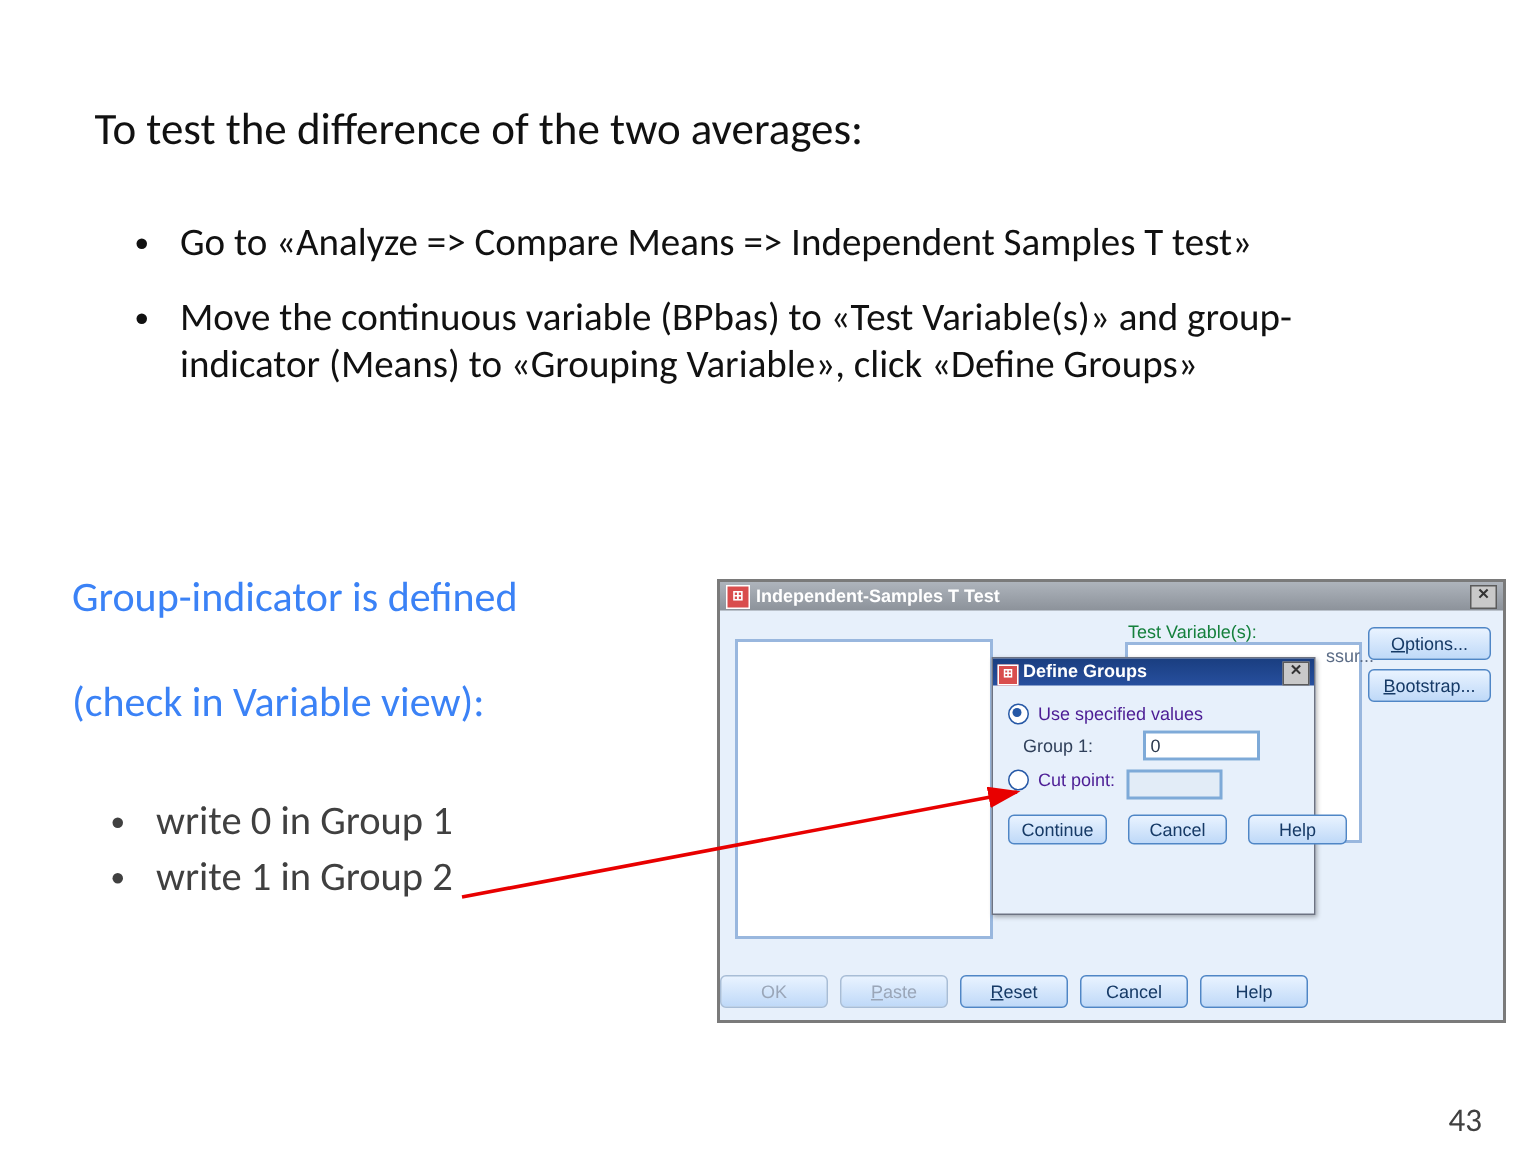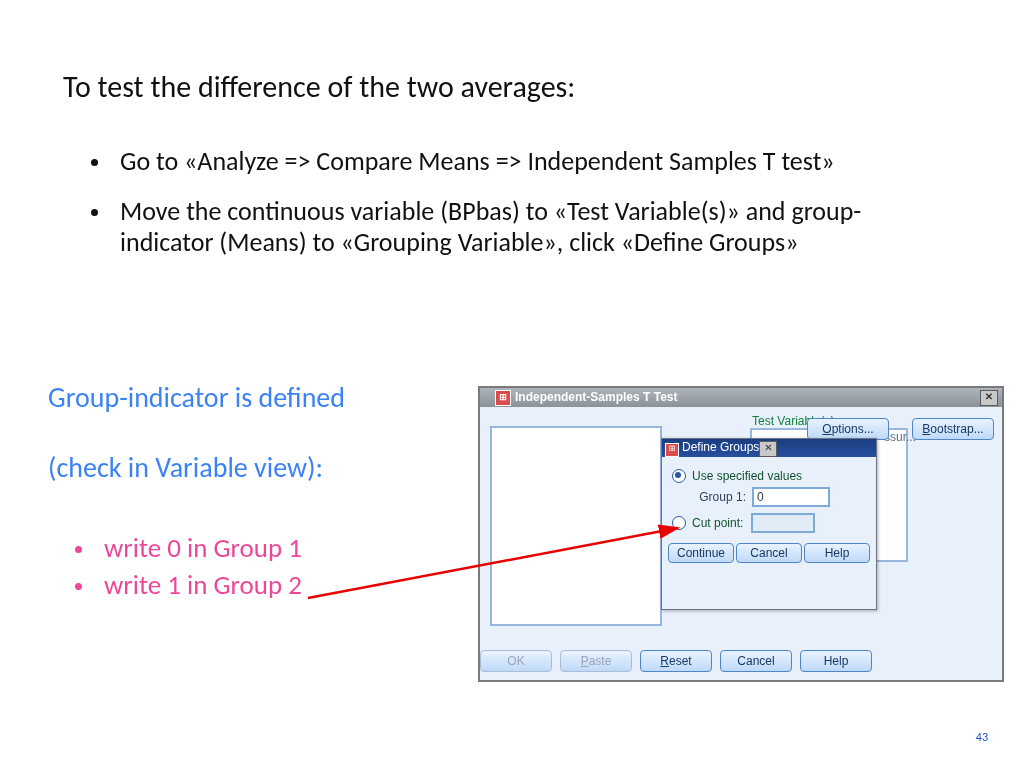--- a/index.html
+++ b/index.html
@@ -3,56 +3,56 @@
 <meta charset="utf-8">
 <style>
 html,body{margin:0;padding:0;width:1024px;height:768px;background:#fff;font-family:"Calibri","Segoe UI",Arial,sans-serif;overflow:hidden}
 .slide{position:relative;width:1024px;height:768px}
 .heading{position:absolute;left:63px;top:68px;font-size:30px;color:#111}
 .bullets-main{position:absolute;left:72px;top:120px;width:820px;font-size:26px;color:#111;line-height:1.22}
 .bullets-main li{margin-bottom:18px;padding-left:8px}
 .bullets-main li::marker{font-size:22px}
 .em{}
 .para2{position:absolute;left:48px;top:380px;width:410px;font-size:28px;color:#3b82f6;line-height:1.25}
-.bullets-sub{position:absolute;left:56px;top:504px;width:400px;font-size:27px;color:#ec4899}
+.bullets-sub{position:absolute;left:56px;top:504px;width:400px;font-size:27px;color:#404040}
 .bullets-sub li{padding-left:8px;margin-bottom:4px}
 .bullets-sub li::marker{font-size:22px}
-.pagenum{position:absolute;right:36px;bottom:24px;color:#1d4ed8;font-size:12px}
+.pagenum{position:absolute;right:36px;bottom:8px;color:#404040;font-size:22px}
 
 
 .shot{position:absolute;left:478px;top:386px;width:526px;height:296px;border:2px solid #7a7a7a;background:#e7f0fb;box-sizing:border-box;font-family:"Tahoma","Segoe UI",Arial,sans-serif;font-size:12px;color:#2c3a4e}
-.shot-title{height:18px;background:linear-gradient(#aeb4bc,#8c929a);color:#fff;font-weight:bold;font-size:12px;padding:1px 4px 0 15px;display:flex;align-items:center;justify-content:space-between}
+.shot-title{height:18px;background:linear-gradient(#aeb4bc,#8c929a);color:#fff;font-weight:bold;font-size:12px;padding:1px 4px 0 4px;display:flex;align-items:center;justify-content:space-between}
 .shot-title .icon{display:inline-block;width:14px;height:14px;background:#d94d4d;border:1px solid #fff;margin-right:4px;vertical-align:middle;font-size:9px;text-align:center;line-height:12px}
 .xbtn{width:16px;height:14px;background:#c9c9c9;border:1px solid #5b5b5b;font-size:10px;line-height:12px;text-align:center;color:#333}
 .tv-label{position:absolute;left:272px;top:26px;color:#15803d}
 .listbox{position:absolute;left:10px;top:38px;width:168px;height:196px;background:#fff;border:2px solid #99b7de}
 .rightbox{position:absolute;left:270px;top:40px;width:154px;height:130px;background:#fff;border:2px solid #99b7de}
 .rightbox-txt{position:absolute;left:404px;top:42px;color:#5b6c86;font-size:12px}
 
-.sidebtns{position:absolute;right:8px;top:30px;display:flex;gap:23px}
+.sidebtns{position:absolute;right:8px;top:30px;display:flex;flex-direction:column;gap:6px}
 .bluebtn{background:linear-gradient(#e9f3ff,#bfd9f8);border:1px solid #4f86c6;border-radius:4px;padding:3px 6px;font-size:12px;color:#163a66;text-align:center;min-width:68px}
 .bluebtn .u{text-decoration:underline}
 
 .bottombtns{position:absolute;left:0;right:0;bottom:8px;display:flex;gap:8px}
 .bottombtns .bluebtn{min-width:50px;padding:3px 10px}
 .bottombtns .disabled{color:#9aa6b8;border-color:#a8bdd6}
 
 
 .sub{position:absolute;left:181px;top:50px;width:216px;height:172px;background:#e7f0fb;border:1px solid #6d7382;box-shadow:1px 1px 3px rgba(0,0,0,0.3);box-sizing:border-box}
-.sub-title{height:17px;background:linear-gradient(#1a3e80,#274f9e);color:#fff;font-size:12px;font-weight:normal;padding:1px 3px 0 3px;display:flex;align-items:center;}
+.sub-title{height:17px;background:linear-gradient(#1a3e80,#274f9e);color:#fff;font-size:12px;font-weight:bold;padding:1px 3px 0 3px;display:flex;align-items:center;justify-content:space-between}
 .sub-title .icon{display:inline-block;width:12px;height:12px;background:#d94d4d;border:1px solid #fff;margin-right:3px;font-size:8px;text-align:center;line-height:10px}
 .sub-body{padding:8px 10px}
-.radio-row{display:flex;align-items:center;margin:4px 0;color:#14532d}
+.radio-row{display:flex;margin:4px 0;color:#4c1d95}
 .radio{appearance:none;width:12px;height:12px;border:1px solid #2658a6;border-radius:50%;margin-right:6px;position:relative;background:#fff}
 .radio.checked::after{content:"";position:absolute;left:2px;top:2px;width:6px;height:6px;background:#2658a6;border-radius:50%}
 .field-row{display:flex;align-items:center;margin:3px 0 3px 10px}
-.field-row label{width:64px;text-align:right;margin-right:6px;color:#30405a}
+.field-row label{width:64px;margin-right:16px;color:#30405a}
 .txt{width:68px;height:16px;border:2px solid #7eaad8;background:#fff;font-size:12px;padding:0 3px;line-height:16px}
 .txt.dis{background:#e2ecf7}
-.sub-btns{display:flex;justify-content:center;gap:2px;margin-top:10px}
+.sub-btns{display:flex;justify-content:flex-start;gap:14px;margin-top:10px}
 .sub-btns .bluebtn{min-width:52px;padding:2px 6px;font-size:12px}
 
 .arrow{position:absolute;left:306px;top:522px;width:380px;height:80px;pointer-events:none}
 </style>
 </head>
 <body>
 
 <div class="slide">
   <div class="heading">To test the difference of the two averages:</div>
 

